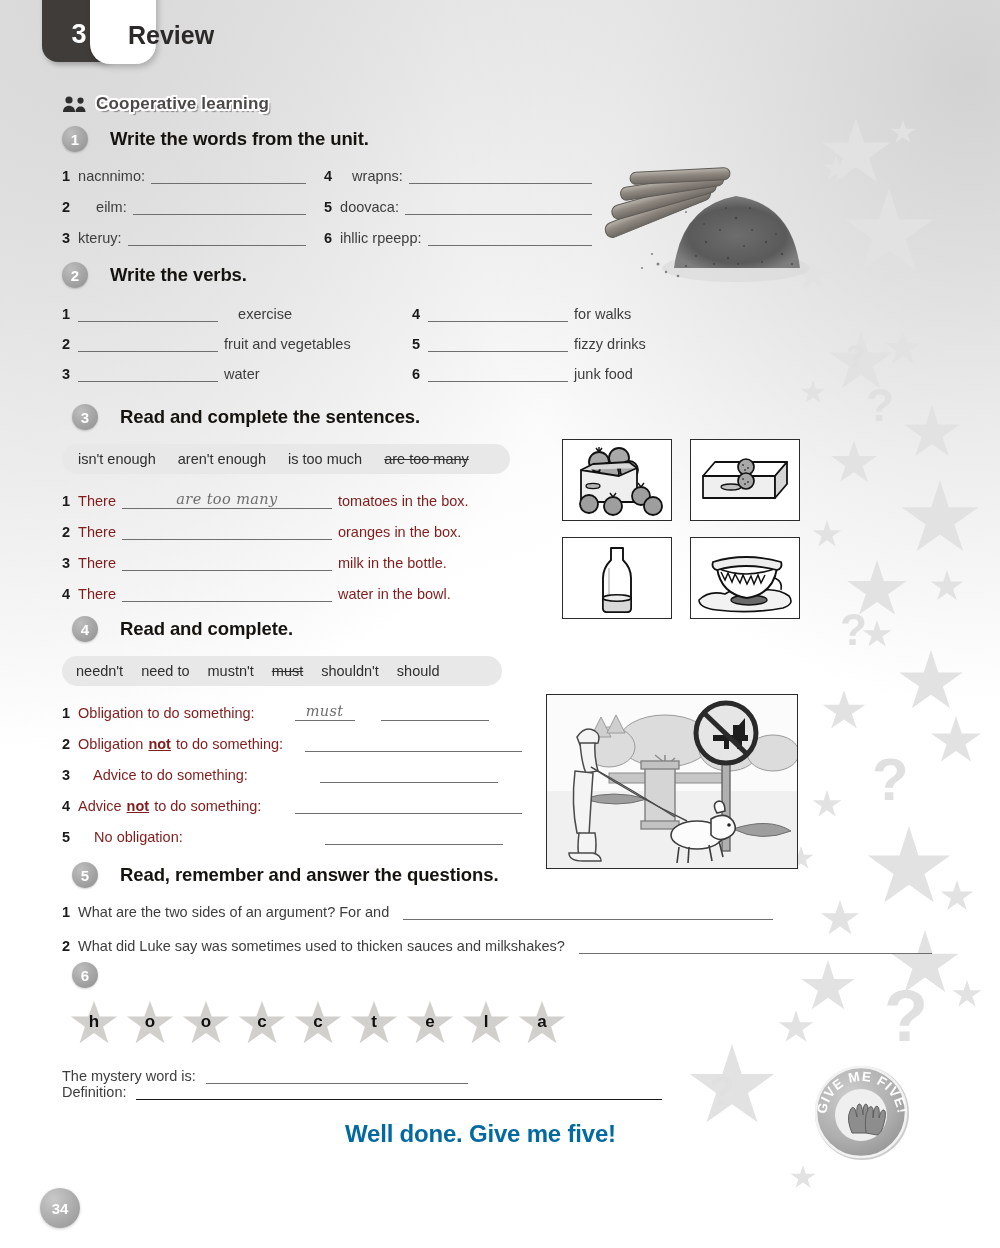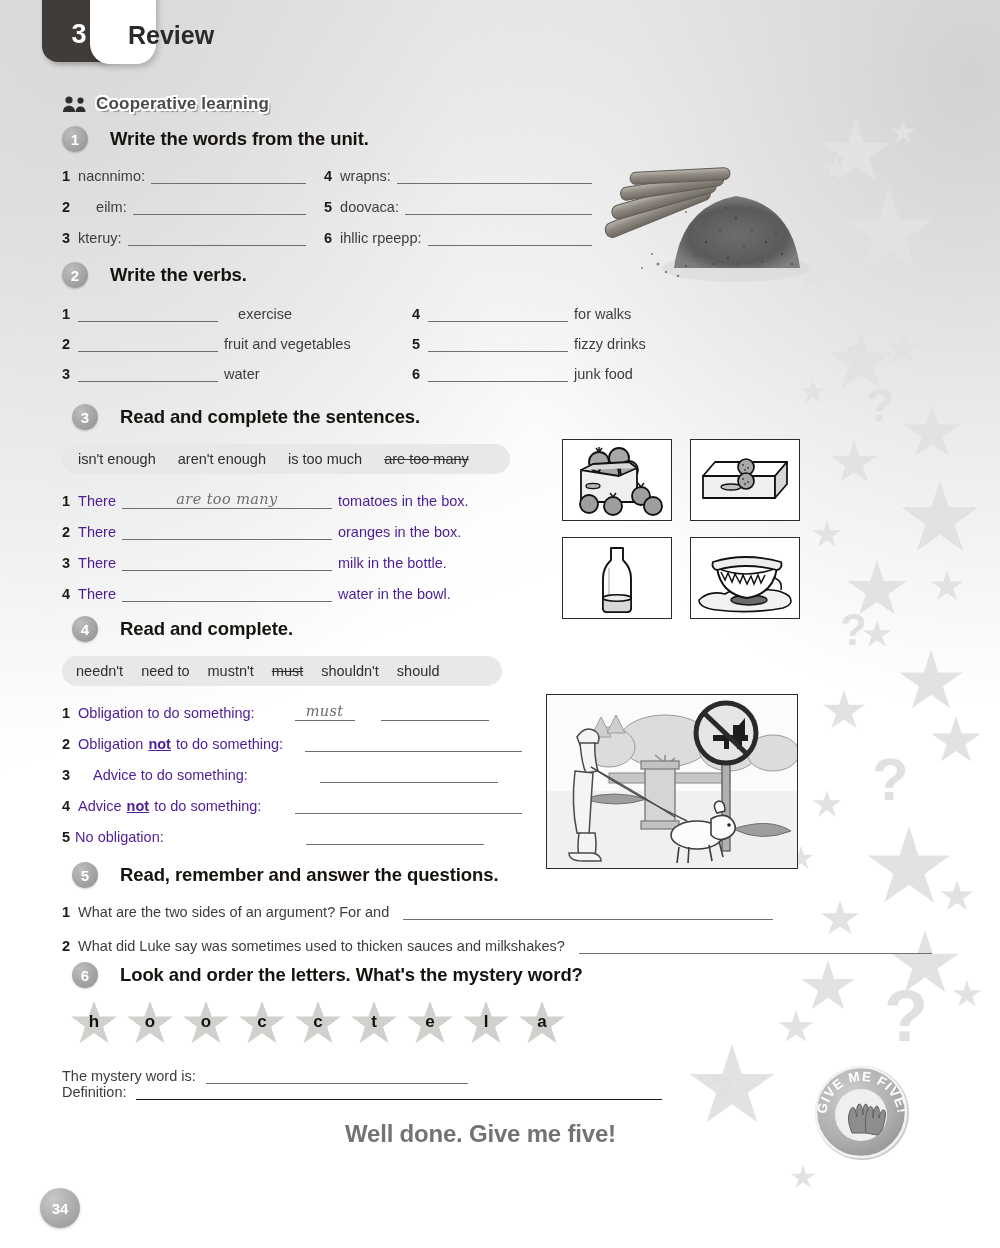--- a/index.html
+++ b/index.html
@@ -42,39 +42,39 @@
   .ex{position:absolute;}
   .ex-head{display:flex;align-items:center;}
   .bullet{width:26px;height:26px;border-radius:50%;
      background:radial-gradient(circle at 34% 28%,#bdbdbd,#9c9c9c 72%,#8d8d8d);
      color:#fff;font-size:15px;font-weight:bold;display:flex;align-items:center;justify-content:center;
      box-shadow:0 1px 2px rgba(0,0,0,.18);flex:none;}
   .ex-title{font-size:18.5px;font-weight:bold;color:#16130f;margin-left:22px;letter-spacing:-.1px;}
 
   .num{font-size:14.5px;font-weight:bold;color:#1a1a1a;}
   .txt{font-size:14.5px;color:#3d3d3d;}
-  .txtb{font-size:14.5px;color:#4c1d95;}
+  .txtb{font-size:14.5px;color:#7f1d1d;}
   .blank{display:inline-block;border-bottom:1.3px solid #6f6f6f;height:14px;}
   .ans{font-family:"DejaVu Serif",serif;font-style:italic;font-size:14.5px;color:#6d6d6d;letter-spacing:.4px;}
 
   .row{display:flex;align-items:flex-end;}
   .pill{background:#e8e8e8;border-radius:17px;display:flex;align-items:center;}
   .pill span{font-size:14.5px;color:#2e2e2e;}
   .strike{text-decoration:line-through;text-decoration-thickness:1.3px;}
 
   
   .pbox{position:absolute;border:1.3px solid #2b2b2b;background:#fff;}
 
   
   .lstar{position:relative;width:48px;height:46px;}
   .lstar .shape{position:absolute;inset:0;background:#d2d0cc;
      clip-path:polygon(50% 2%,62% 36%,98% 36%,69% 58%,80% 94%,50% 72%,20% 94%,31% 58%,2% 36%,38% 36%);}
   .lstar b{position:absolute;left:0;right:0;top:12px;text-align:center;font-size:17px;color:#111;font-weight:bold;}
 
-  #wd{position:absolute;left:345px;top:1120px;font-size:24px;font-weight:bold;color:#737373;letter-spacing:-.2px;}
+  #wd{position:absolute;left:345px;top:1120px;font-size:24px;font-weight:bold;color:#0369a1;letter-spacing:-.2px;}
 
   
   #gmf{position:absolute;left:812px;top:1063px;width:100px;height:100px;z-index:4;}
 
   #pageno{position:absolute;left:40px;top:1188px;width:40px;height:40px;border-radius:50%;
      background:radial-gradient(circle at 34% 28%,#c9c9c9,#a2a2a2 72%,#949494);
      color:#fff;font-size:15px;font-weight:bold;display:flex;align-items:center;justify-content:center;
      box-shadow:0 1px 3px rgba(0,0,0,.2);z-index:4;}
 </style>
 </head>
@@ -210,21 +210,21 @@
         </div>
         <div class="row">
           <span class="num">3</span>
           <span class="txt" style="margin-left:8px;">kteruy:</span>
           <span class="blank" style="flex:1;margin-left:6px;margin-right:18px;"></span>
         </div>
       </div>
       <div style="width:268px;">
         <div class="row" style="margin-bottom:15px;">
           <span class="num">4</span>
-          <span class="txt" style="margin-left:8px;">wrapns:</span>
+          <span class="txt" style="margin-left:20px;">wrapns:</span>
           <span class="blank" style="flex:1;margin-left:6px;"></span>
         </div>
         <div class="row" style="margin-bottom:15px;">
           <span class="num">5</span>
           <span class="txt" style="margin-left:8px;">doovaca:</span>
           <span class="blank" style="flex:1;margin-left:6px;"></span>
         </div>
         <div class="row">
           <span class="num">6</span>
           <span class="txt" style="margin-left:8px;">ihllic  rpeepp:</span>
@@ -417,21 +417,21 @@
       </div>
       <div class="row" style="margin-bottom:15px;">
         <span class="num">4</span>
         <span class="txtb" style="margin-left:8px;">Advice</span>
         <span class="txtb" style="font-weight:bold;text-decoration:underline;margin-left:5px;">not</span>
         <span class="txtb" style="margin-left:5px;">to do something:</span>
         <span class="blank" style="flex:1;margin-left:34px;"></span>
       </div>
       <div class="row">
         <span class="num">5</span>
-        <span class="txtb" style="margin-left:5px;">No obligation:</span>
+        <span class="txtb" style="margin-left:24px;">No obligation:</span>
         <span class="blank" style="width:178px;margin-left:142px;"></span>
       </div>
     </div>
   </div>
 
   <div class="pbox" style="left:546px;top:694px;width:250px;height:173px;">
     <svg viewBox="0 0 250 173" style="width:100%;height:100%;">
       <rect width="250" height="173" fill="#fbfbfb"></rect>
       <rect y="96" width="250" height="77" fill="#f0f0f0"></rect>
       <g fill="#dcdcdc" stroke="#9b9b9b" stroke-width="1">
@@ -497,21 +497,20 @@
         <span class="num">2</span>
         <span class="txt" style="margin-left:8px;">What did Luke say was sometimes used to thicken sauces and milkshakes?</span>
         <span class="blank" style="flex:1;margin-left:14px;"></span>
       </div>
     </div>
   </div>
 
   <div class="ex" style="left:62px;top:962px;width:600px;">
     <div class="ex-head" style="margin-left:10px;">
       <div class="bullet">6</div>
-      <div class="ex-title">Look and order the letters. What's the mystery word?</div>
     </div>
     <div style="display:flex;gap:8px;margin-top:12px;margin-left:8px;">
       <div class="lstar">
           <div class="shape"></div>
           <b>h</b>
         </div>
       <div class="lstar">
           <div class="shape"></div>
           <b>o</b>
         </div>

